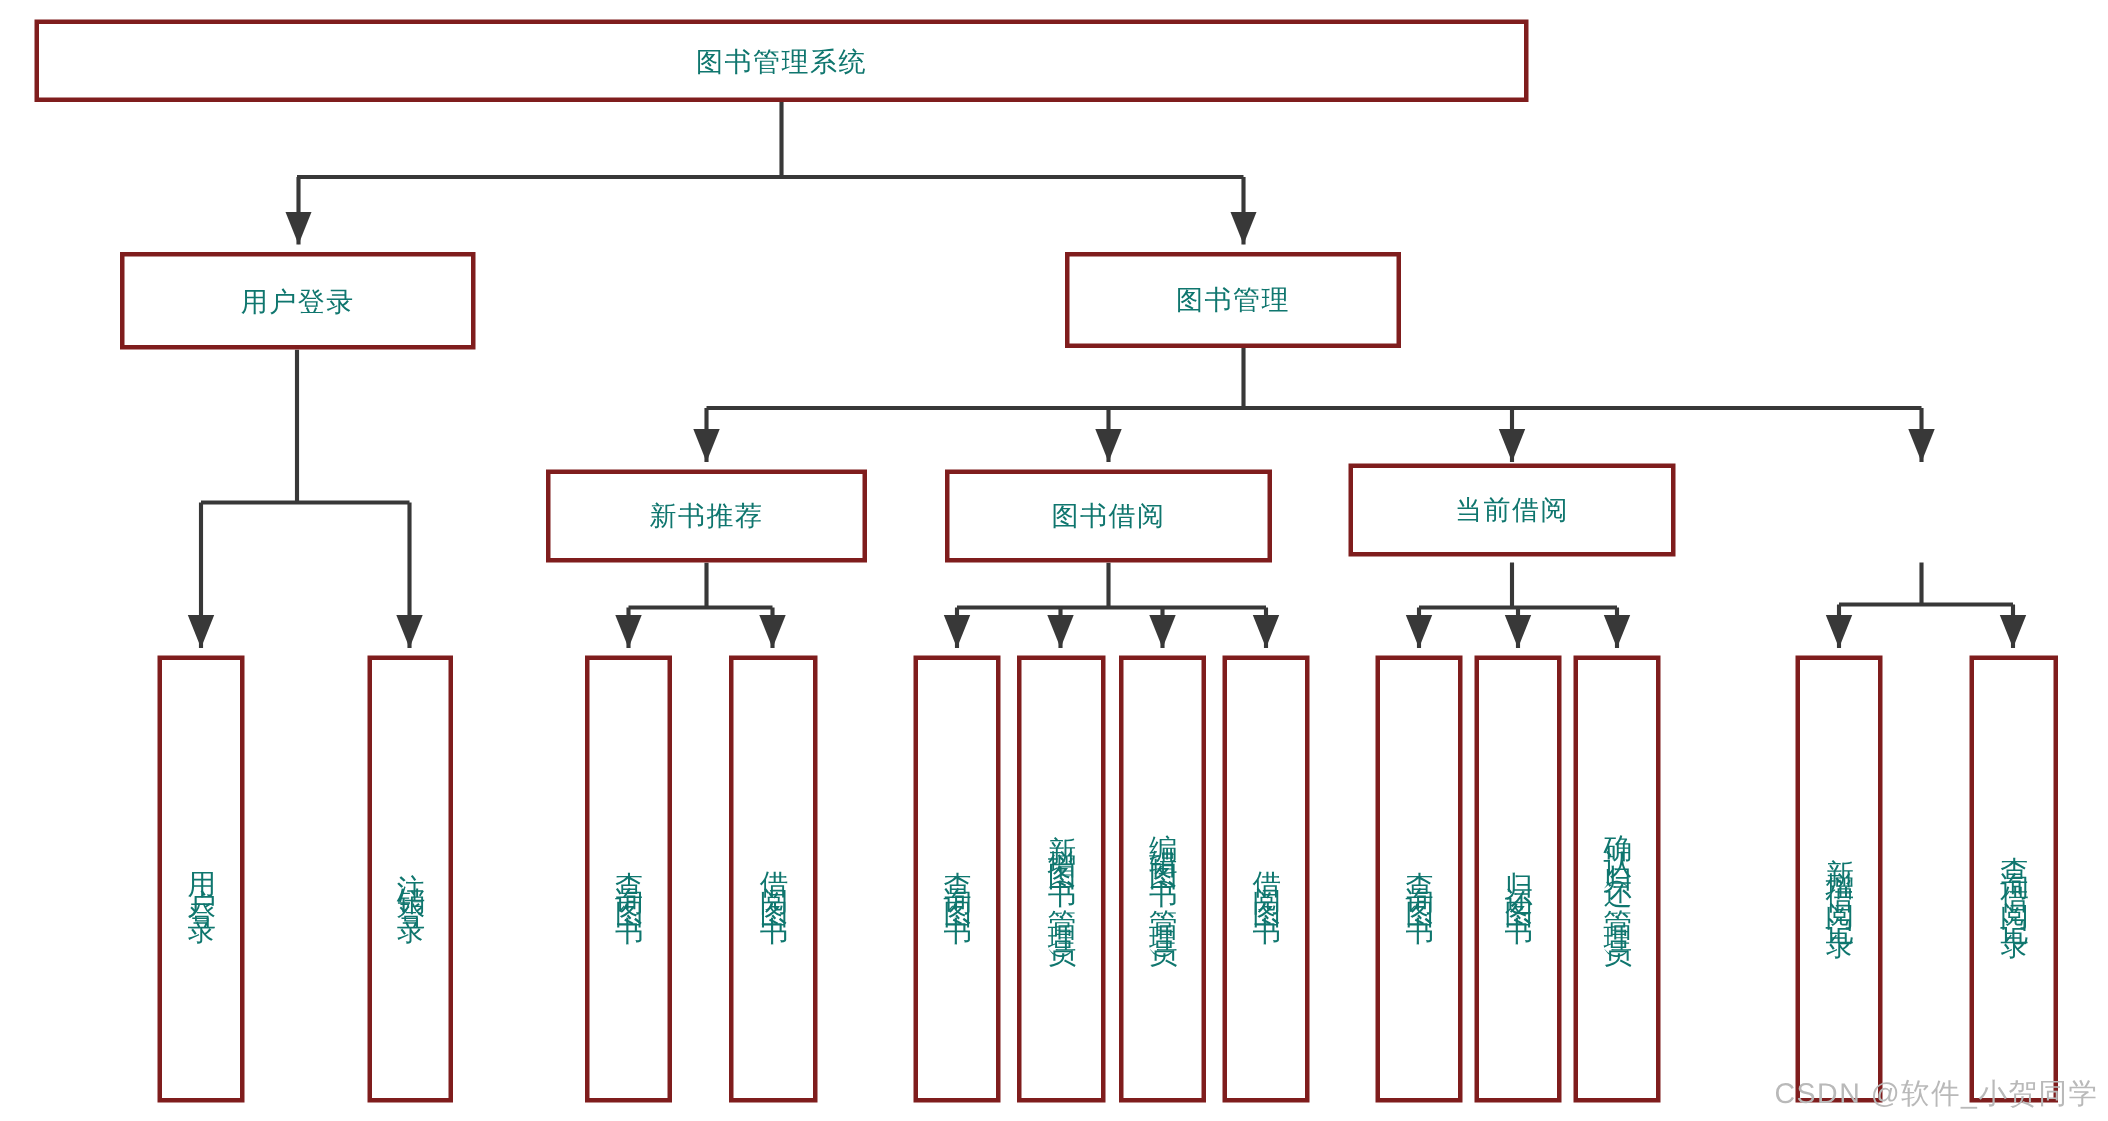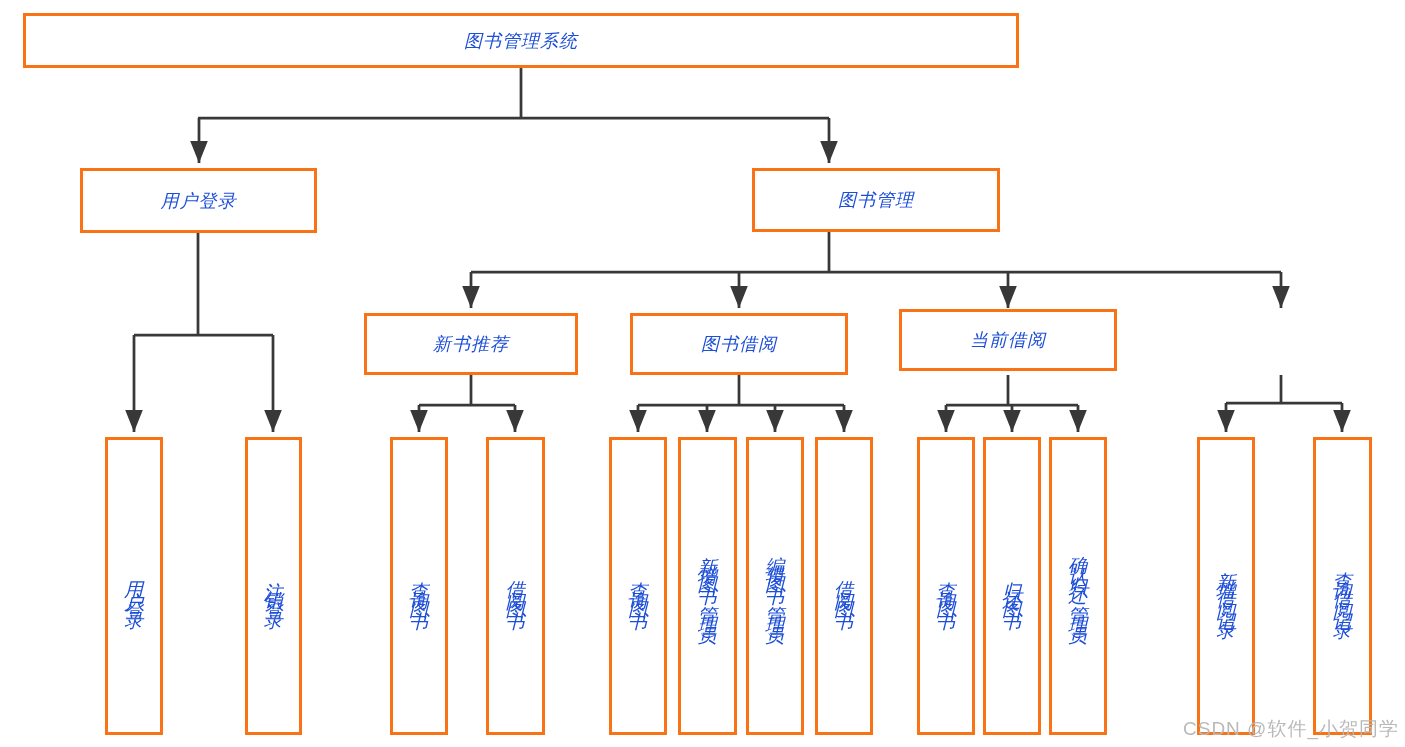--- a/index.html
+++ b/index.html
@@ -10,30 +10,29 @@
   #stage{
     position:relative;
     width:1405px;height:747px;
     background:#ffffff;
     overflow:hidden;
   }
   #wires{position:absolute;left:0;top:0;}
   .box{
     position:absolute;
     background:#ffffff;
-    border:3px solid #f97316;
+    border:3px solid #7f1d1d;
     box-sizing:border-box;
     display:flex;
     align-items:center;
     justify-content:center;
-    color:#1d4ed8;
+    color:#0f766e;
     font-size:18px;
     letter-spacing:1px;
     white-space:nowrap;
-    font-style:italic;
   }
   .vbox{
     writing-mode:vertical-rl;
     letter-spacing:10px;
     font-size:19px;
     white-space:normal;
     line-height:1;
   }
   .watermark{
     position:absolute;
@@ -96,21 +95,21 @@
       <path d="M1281,375 V404"></path>
       <path d="M1226,403 H1342"></path>
       <path d="M1226,403 V432" marker-end="url(#arr)"></path>
       <path d="M1342,403 V432" marker-end="url(#arr)"></path>
     </g>
   </svg>
 
   <div class="box" style="left:23px;top:13px;width:996px;height:55px">图书管理系统</div>
 
   <div class="box" style="left:80px;top:168px;width:237px;height:65px">用户登录</div>
-  <div class="box" style="left:752px;top:168px;width:248px;height:64px">图书管理</div>
+  <div class="box" style="left:710px;top:168px;width:224px;height:64px">图书管理</div>
 
   <div class="box" style="left:630px;top:313px;width:218px;height:62px">图书借阅</div>
   <div class="box" style="left:364px;top:313px;width:214px;height:62px">新书推荐</div>
   <div class="box" style="left:899px;top:309px;width:218px;height:62px">当前借阅</div>
 
   <div class="box vbox" style="left:105px;top:437px;width:58px;height:298px">用户登录</div>
   <div class="box vbox" style="left:245px;top:437px;width:57px;height:298px">注销登录</div>
 
   <div class="box vbox" style="left:390px;top:437px;width:58px;height:298px">查询图书</div>
   <div class="box vbox" style="left:486px;top:437px;width:59px;height:298px">借阅图书</div>

